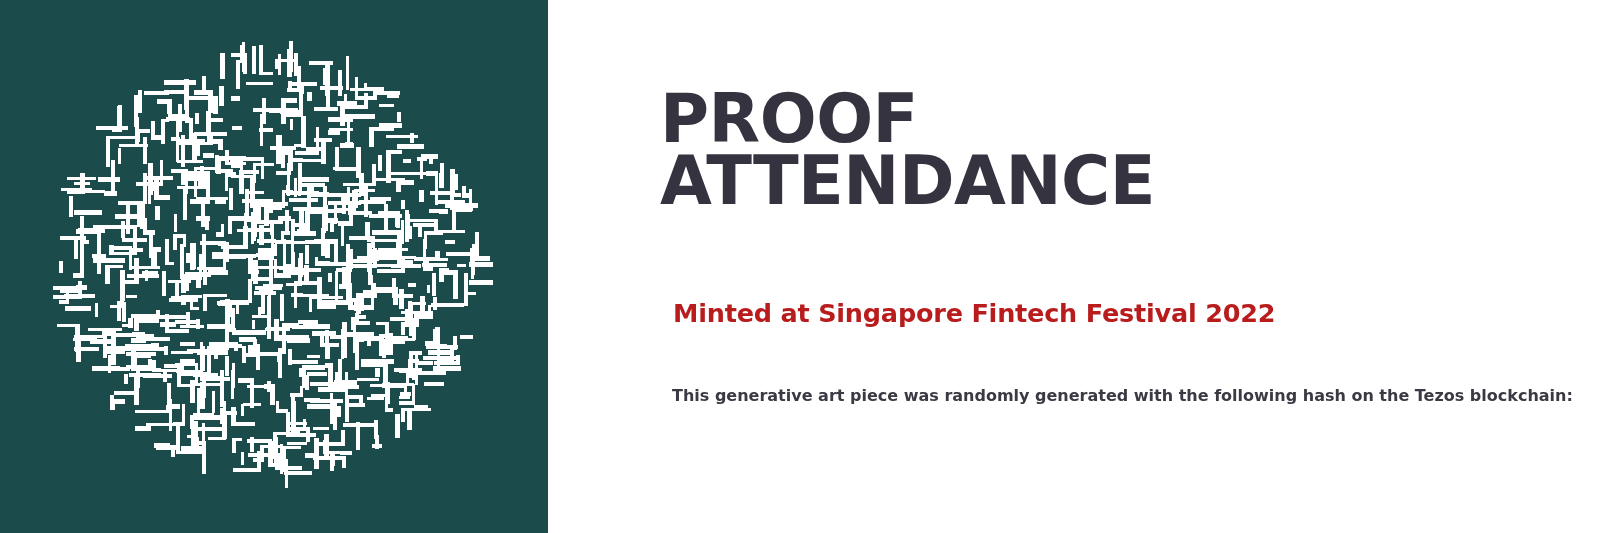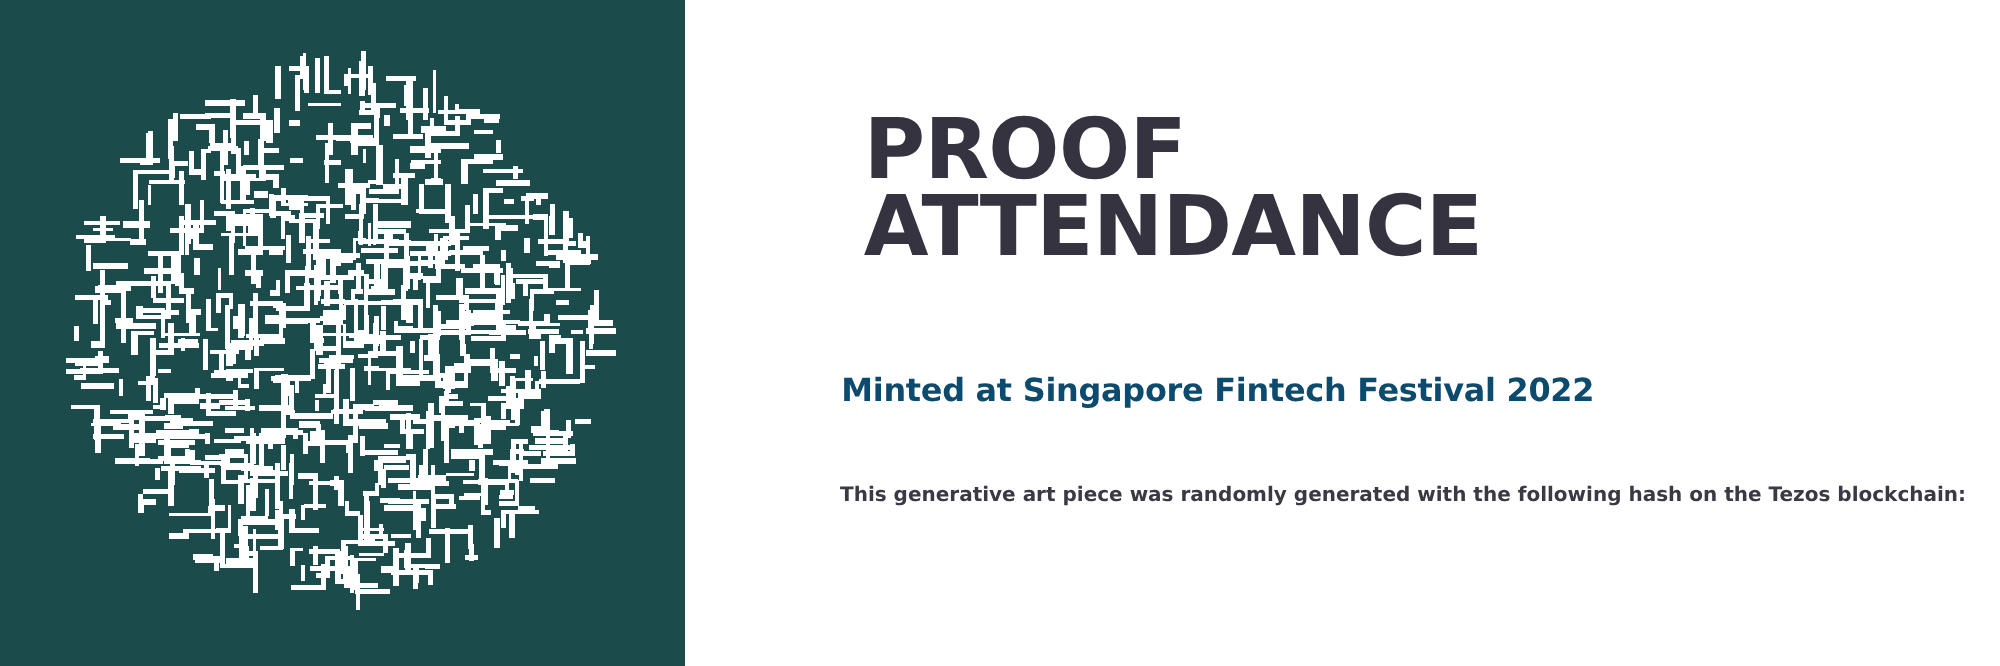--- a/index.html
+++ b/index.html
@@ -36,21 +36,21 @@
   }
   
   .info-panel {
     position: relative;
     flex: 1 1 auto;
     height: 533px;
     background: #ffffff;
   }
   .title-block {
     position: absolute;
-    left: 143px;
+    left: 112px;
     top: 88px;
     width: 820px;
   }
   .title-line {
     margin: 0;
     font-family: "DejaVu Sans", sans-serif;
     font-weight: bold;
     font-size: 67px;
     line-height: 0.93;
     letter-spacing: -0.5px;
@@ -60,21 +60,21 @@
   .subtitle {
     position: absolute;
     left: 125px;
     top: 298px;
     margin: 0;
     font-family: "DejaVu Sans", sans-serif;
     font-weight: bold;
     font-size: 25.5px;
     line-height: 1.2;
     letter-spacing: -0.2px;
-    color: #0c4a6e;
+    color: #b91c1c;
     white-space: nowrap;
   }
   .description {
     position: absolute;
     left: 124px;
     top: 383px;
     width: 880px;
     margin: 0;
     font-family: "DejaVu Sans", sans-serif;
     font-weight: bold;

